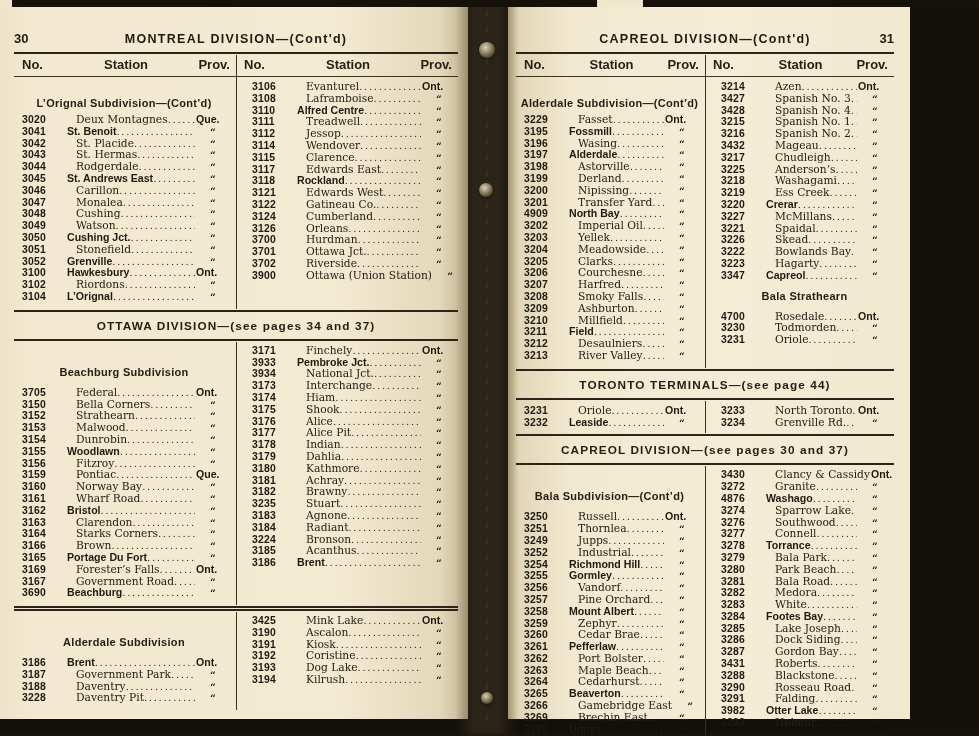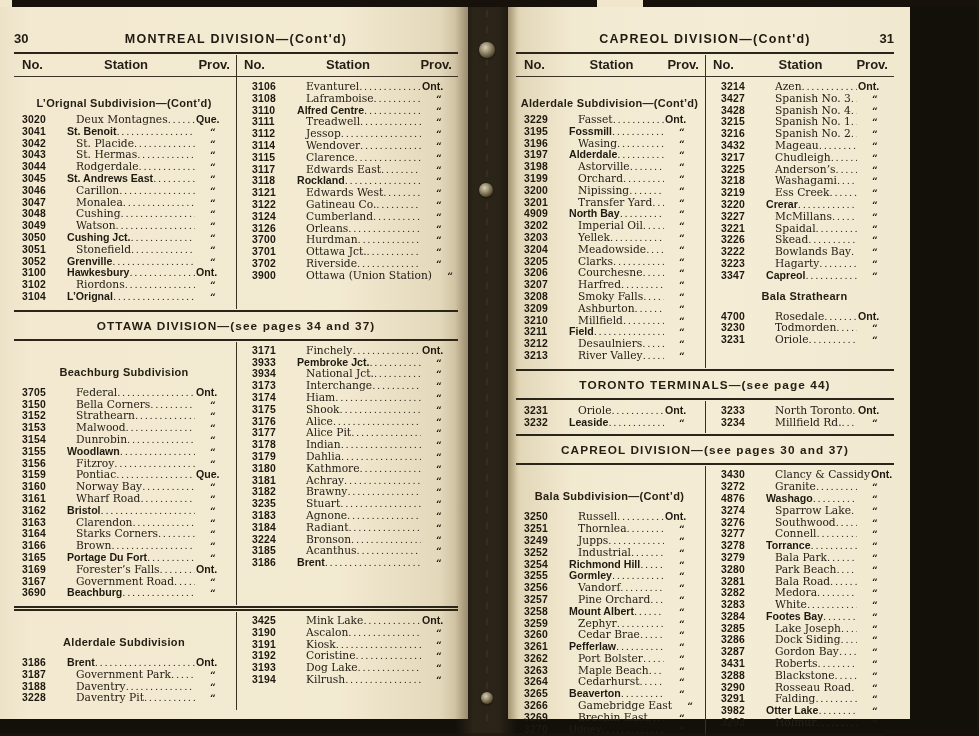--- a/index.html
+++ b/index.html
@@ -698,21 +698,21 @@
                 <span class="pv d">“</span>
               </div>
               <div class="trow">
                 <span class="no">3198</span>
                 <span class="nm">Astorville</span>
                 <span class="ld"></span>
                 <span class="pv d">“</span>
               </div>
               <div class="trow">
                 <span class="no">3199</span>
-                <span class="nm">Orchard</span>
+                <span class="nm">Derland</span>
                 <span class="ld"></span>
                 <span class="pv d">“</span>
               </div>
               <div class="trow">
                 <span class="no">3200</span>
                 <span class="nm">Nipissing</span>
                 <span class="ld"></span>
                 <span class="pv d">“</span>
               </div>
               <div class="trow">
@@ -957,21 +957,21 @@
         <div class="col cr">
           <div>
               <div class="trow">
                 <span class="no">3233</span>
                 <span class="nm">North Toronto</span>
                 <span class="ld"></span>
                 <span class="pv b">Ont.</span>
               </div>
               <div class="trow">
                 <span class="no">3234</span>
-                <span class="nm">Millfield Rd.</span>
+                <span class="nm">Grenville Rd.</span>
                 <span class="ld"></span>
                 <span class="pv d">“</span>
               </div>
             </div>
         </div>
       </div>
     </div>
 
     <div class="hrule mid"></div>
     <div class="banner">CAPREOL DIVISION—(see pages 30 and 37)</div>

